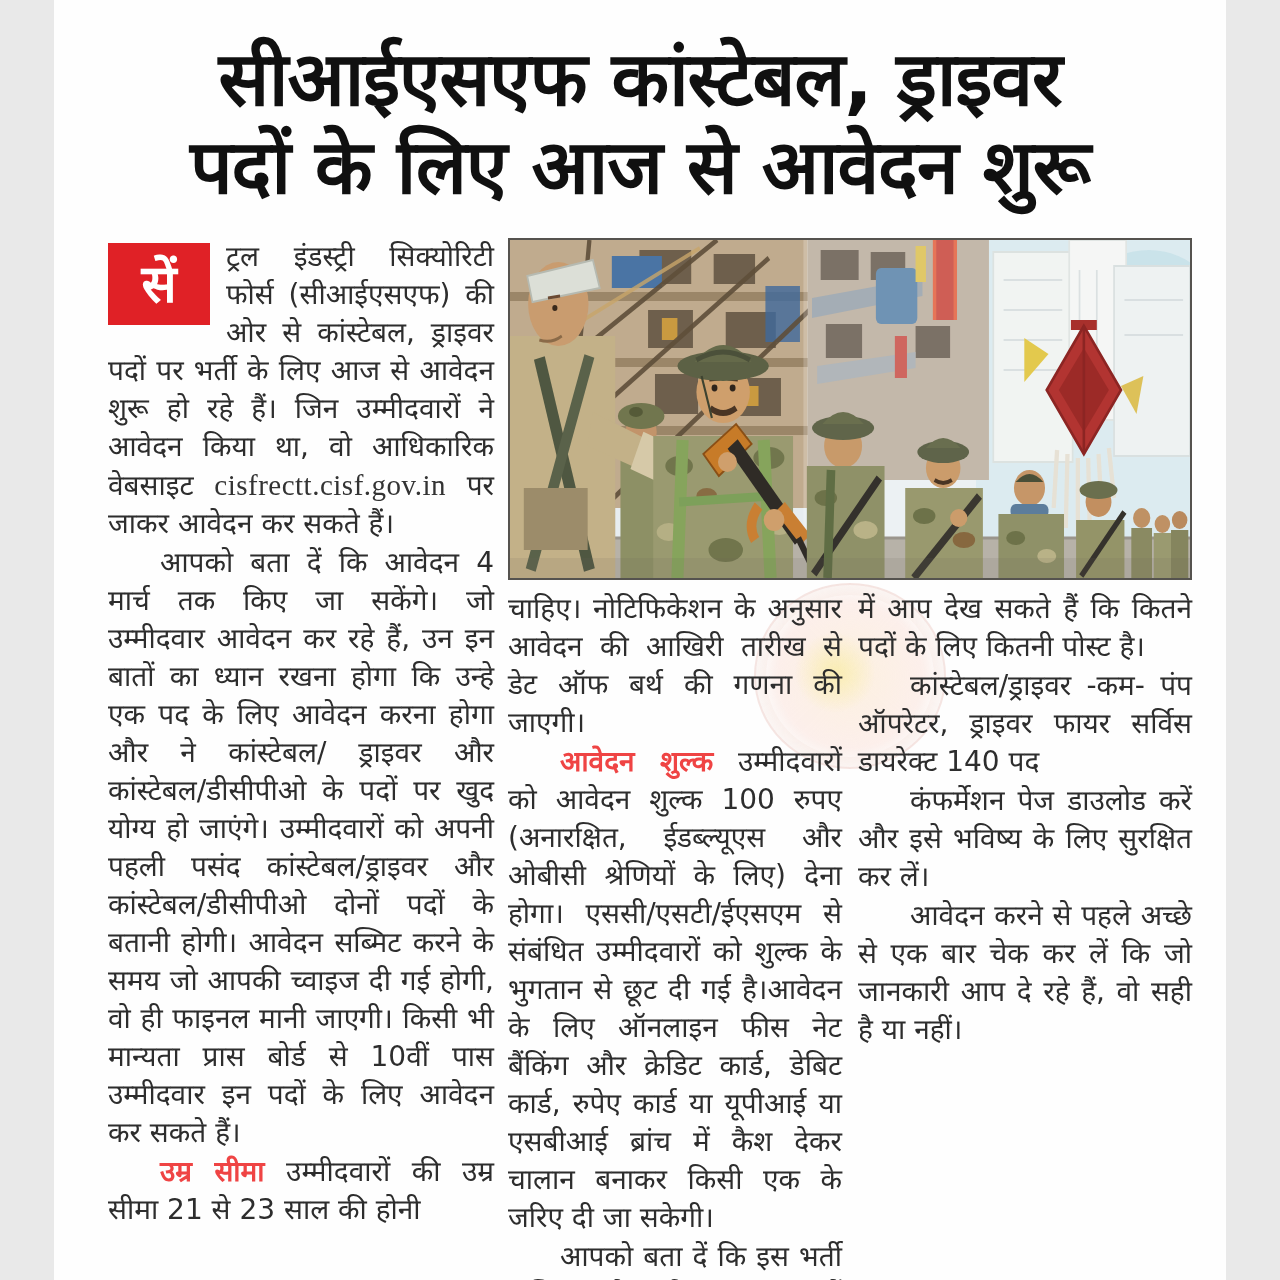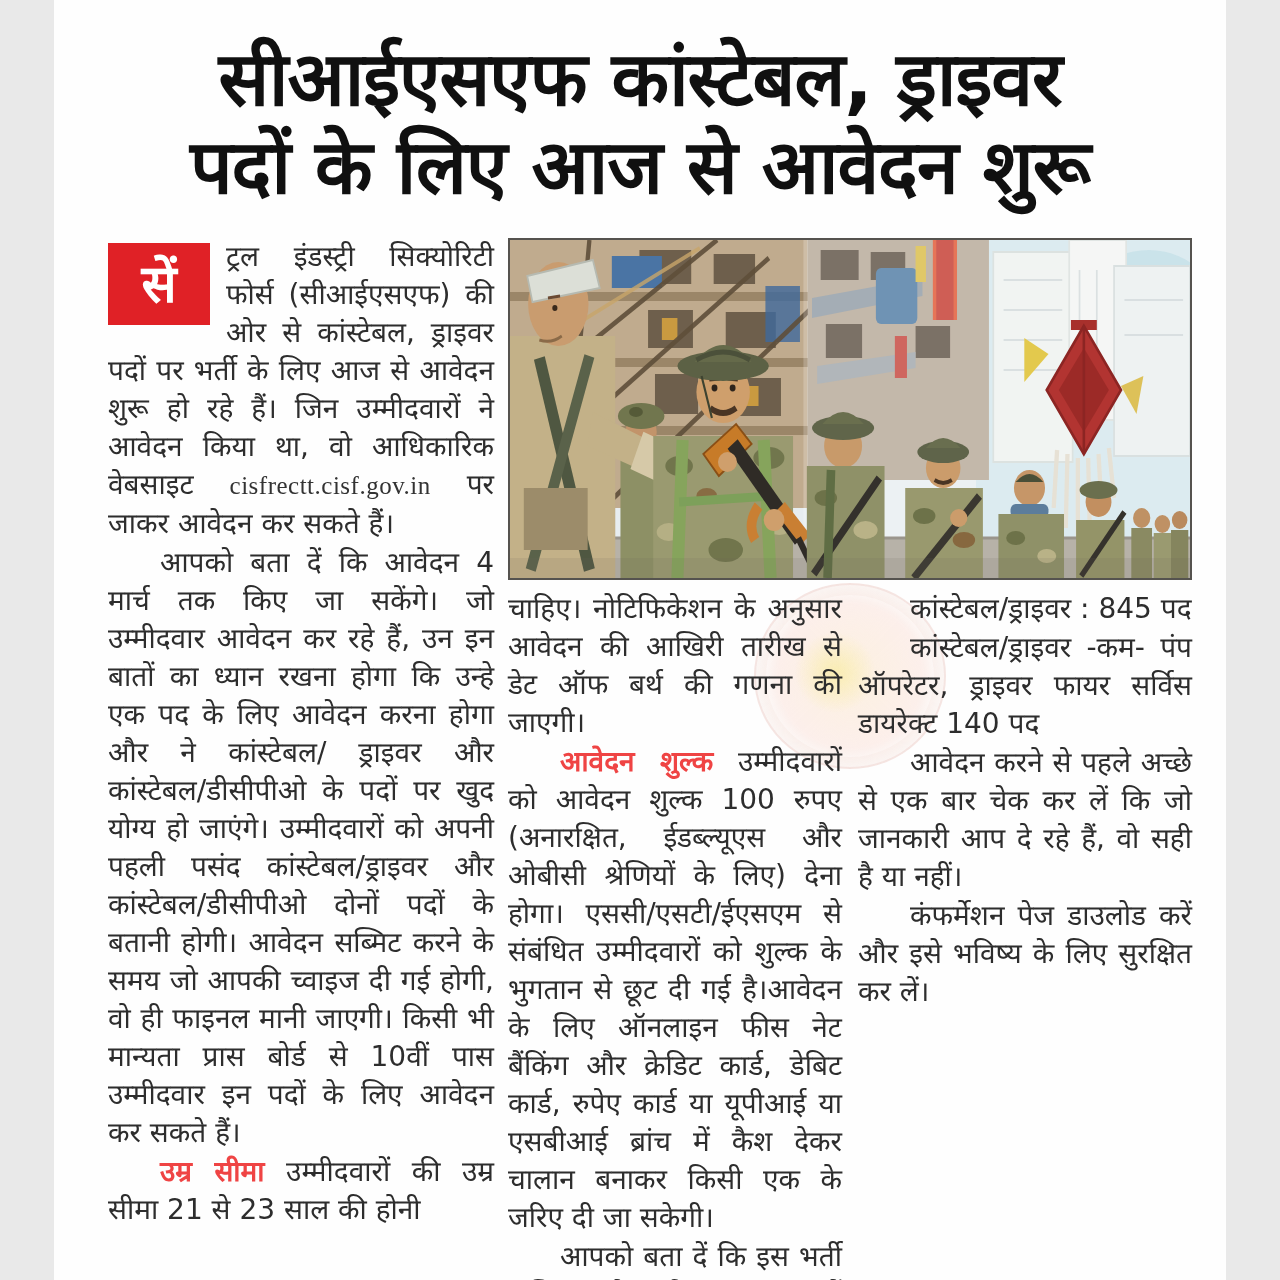--- a/index.html
+++ b/index.html
@@ -44,21 +44,21 @@
     background:#e02126;
     color:#ffffff;
     font-weight:bold;
     font-size:52px;
     line-height:82px;
     text-align:center;
     margin:5px 16px 4px 0;
   }
   .url{
     font-family:"Liberation Serif",serif;
-    font-size:25px;
+    font-size:29px;
     letter-spacing:.5px;
     color:#333333;
     white-space:nowrap;
   }
   b.sub{font-weight:bold;color:#ef4444;}
   .photo{
     width:100%;
     height:342px;
     border:2px solid #55534f;
     box-sizing:border-box;
@@ -317,30 +317,30 @@
           </p>
           <p class="para ind">
             <b class="sub">आवेदन शुल्क</b><span> उम्मीदवारों को आवेदन शुल्क 100 रुपए (अनारक्षित, ईडब्ल्यूएस और ओबीसी श्रेणियों के लिए) देना होगा। एससी/एसटी/ईएसएम से संबंधित उम्मीदवारों को शुल्क के भुगतान से छूट दी गई है।आवेदन के लिए ऑनलाइन फीस नेट बैंकिंग और क्रेडिट कार्ड, डेबिट कार्ड, रुपेए कार्ड या यूपीआई या एसबीआई ब्रांच में कैश देकर चालान बनाकर किसी एक के जरिए दी जा सकेगी।</span>
           </p>
           <p class="para ind">
             <span>आपको बता दें कि इस भर्ती अभियान के जरिए 1124 पदों पर भर्ती की जाएगी। जिनका बारे</span>
           </p>
         </div>
 
         <div class="col">
-          <p class="para ind">
-            <span>कांस्टेबल/ड्राइवर : 845 पद</span>
+          <p class="para">
+            <span>में आप देख सकते हैं कि कितने पदों के लिए कितनी पोस्ट है।</span>
           </p>
           <p class="para ind">
             <span>कांस्टेबल/ड्राइवर -कम- पंप ऑपरेटर, ड्राइवर फायर सर्विस डायरेक्ट 140 पद</span>
           </p>
           <p class="para ind">
+            <span>कंफर्मेशन पेज डाउलोड करें और इसे भविष्य के लिए सुरक्षित कर लें।</span>
+          </p>
+          <p class="para ind">
             <span>आवेदन करने से पहले अच्छे से एक बार चेक कर लें कि जो जानकारी आप दे रहे हैं, वो सही है या नहीं।</span>
-          </p>
-          <p class="para ind">
-            <span>कंफर्मेशन पेज डाउलोड करें और इसे भविष्य के लिए सुरक्षित कर लें।</span>
           </p>
         </div>
 
       </div>
     </div>
   </div>
 </div>
 
 </body></html>

